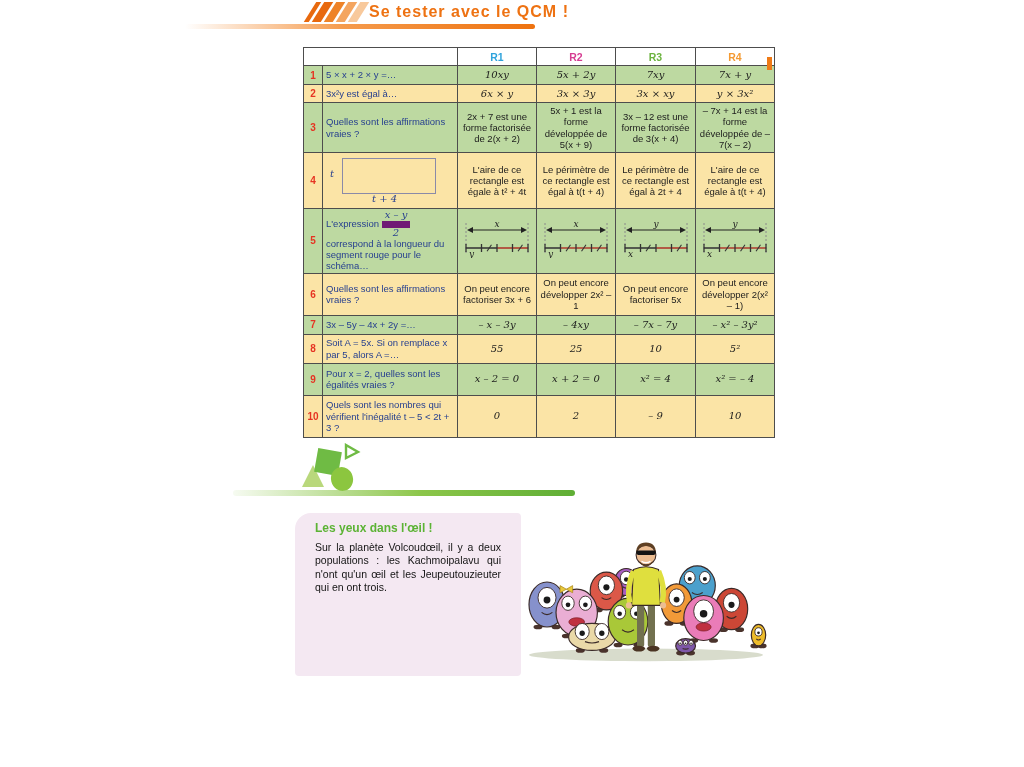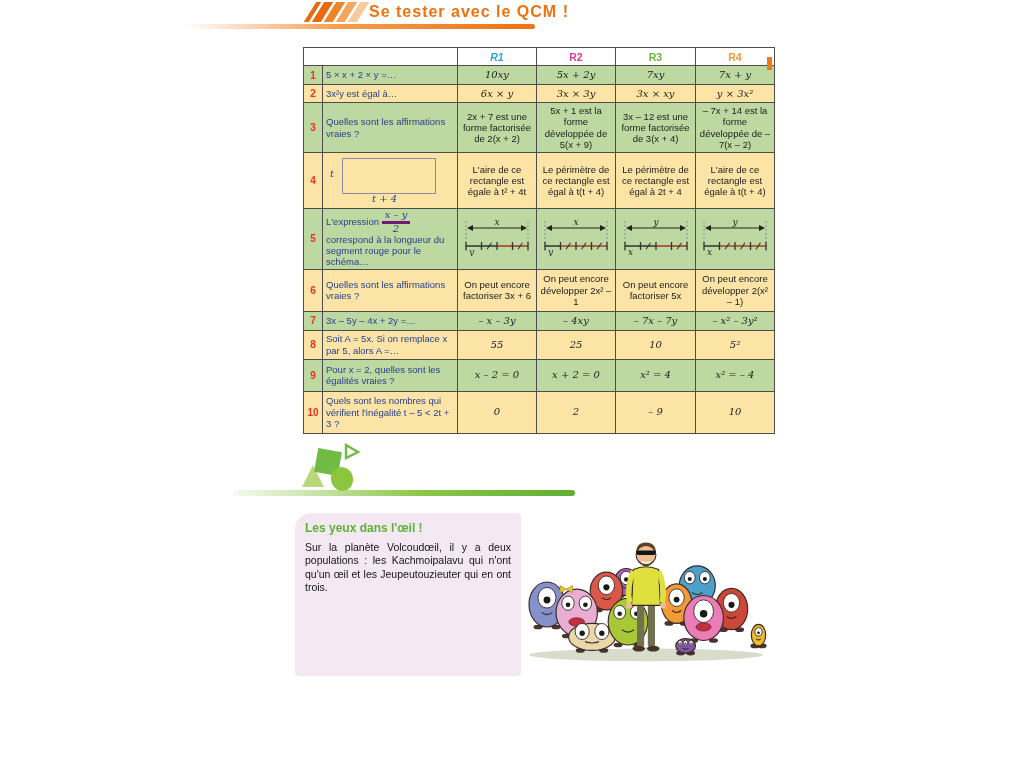--- a/index.html
+++ b/index.html
@@ -39,33 +39,33 @@
   .rd-box{position:absolute;left:16px;top:3px;width:92px;height:34px;border:1px solid #8a8aa8;}
   .rd-left,.rd-bottom{position:absolute;font-family:"DejaVu Serif","Liberation Serif",serif;
       font-style:italic;color:#27408f;font-size:10px;}
   .rd-left{left:4px;top:13px;}
   .rd-bottom{left:46px;top:38px;}
 
   
   .frac{display:inline-block;text-align:center;vertical-align:middle;
         font-family:"DejaVu Serif","Liberation Serif",serif;font-style:italic;
         font-size:10px;color:#27408f;line-height:1.05;}
-  .frac .fnum{display:block;border-bottom:3px solid #701a75;padding:0 3px;}
+  .frac .fnum{display:block;border-bottom:7px solid #701a75;padding:0 3px;}
   .frac .fden{display:block;}
 
   
   .rec-icon{position:absolute;left:300px;top:443px;}
   .rec-title{position:absolute;left:366px;top:457px;color:#5cb335;font-size:19px;
              font-weight:bold;letter-spacing:1px;}
   .rec-underline{position:absolute;left:233px;top:490px;width:342px;height:6px;border-radius:3px;
        background:linear-gradient(90deg,rgba(170,215,120,0.1),#8cc64a 55%,#5fae35);}
 
   
   .puzzle{position:absolute;left:295px;top:513px;width:226px;height:163px;
-          background:#f4e8f2;border-radius:16px 4px 4px 4px;padding:8px 10px;box-sizing:border-box;}
+          background:#f4e8f2;border-radius:16px 4px 4px 4px;padding:8px 20px;box-sizing:border-box;}
   .puzzle-title{color:#5cb335;font-weight:bold;font-size:12px;margin:0 0 4px 0;}
   .puzzle p{margin:6px 0 0 0;font-size:10.5px;line-height:1.28;color:#141414;text-align:justify;}
 
   .illustration{position:absolute;left:520px;top:516px;width:252px;height:150px;}
 
   
   .footer-box{position:absolute;left:300px;top:716px;width:28px;height:40px;background:#e8822c;}
   .footer-box span{color:#fff;font-size:13px;display:block;padding:2px 0 0 9px;}
   .footer-chapter{position:absolute;left:336px;top:725px;color:#a16207;font-size:12px;
       font-weight:bold;font-style:italic;font-variant:small-caps;letter-spacing:0.4px;}
@@ -90,21 +90,21 @@
       <col style="width:19px">
         <col style="width:135px">
         <col style="width:75px">
       <col style="width:78px">
         <col style="width:80px">
         <col style="width:77px">
     </colgroup>
     <thead>
         <tr>
           <th colspan="2" class="blank"></th>
-          <th style="color: rgb(47, 163, 220); font-style: italic;">R1</th>
+          <th style="color: rgb(47, 163, 220);">R1</th>
           <th style="color: rgb(214, 61, 146);">R2</th>
           <th style="color: rgb(108, 179, 63);">R3</th>
           <th style="color: rgb(244, 154, 51);">R4</th>
         </tr>
       </thead>
     <tbody>
         <tr class="row-green" style="height: 19px;">
           <td class="num">1</td>
           <td class="question">5 × x + 2 × y =…</td>
           <td class="answer math">10xy</td>

